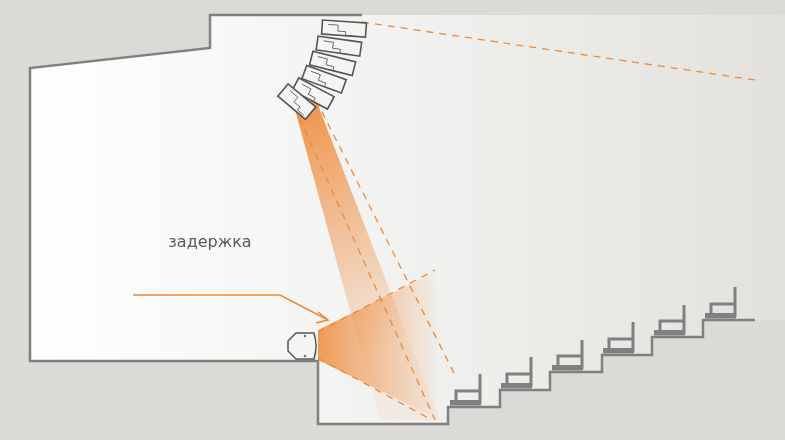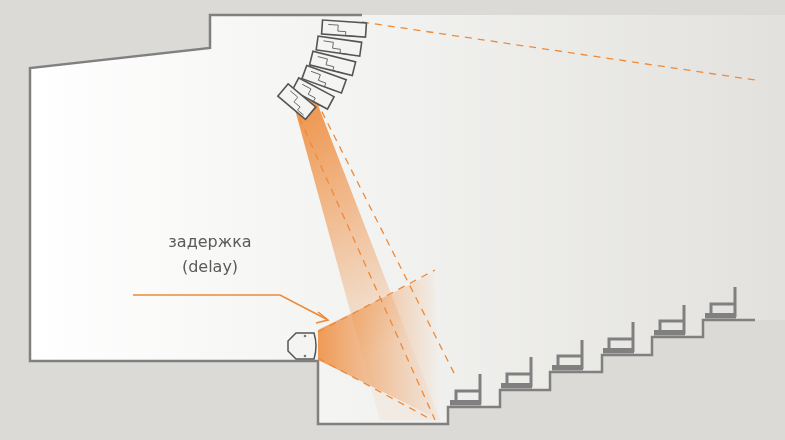--- a/index.html
+++ b/index.html
@@ -108,15 +108,14 @@
         </g>
       <g>
           <path d="M705,317 H736 M711,317 V304 H734 M735,317 V287"></path>
           <rect x="705" y="313" width="31" height="5" fill="#808080" stroke="none"></rect>
         </g>
     </g>
   </svg>
 
   <div class="label" style="left:140px; top:229px; width:140px;">
     <div>задержка</div>
-    <div>(delay)</div>
   </div>
 </div>
 
 </body></html>

